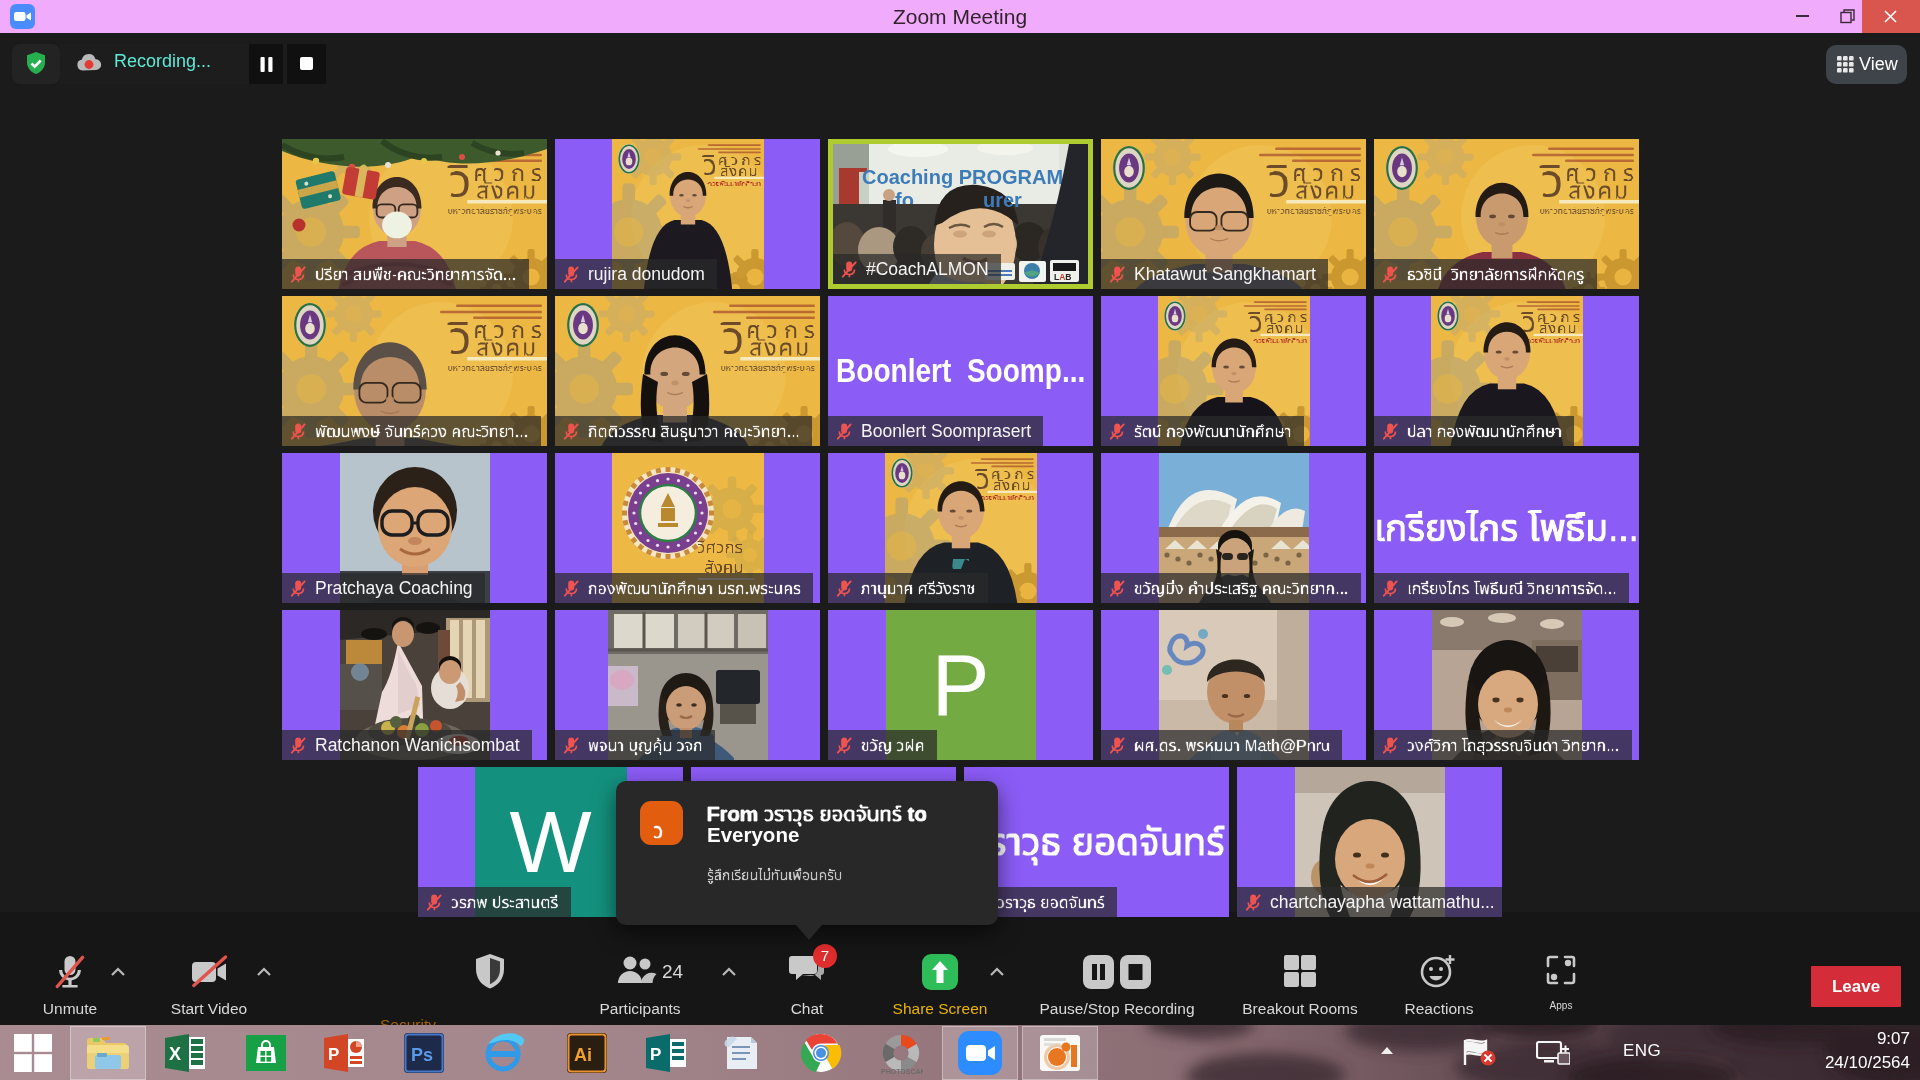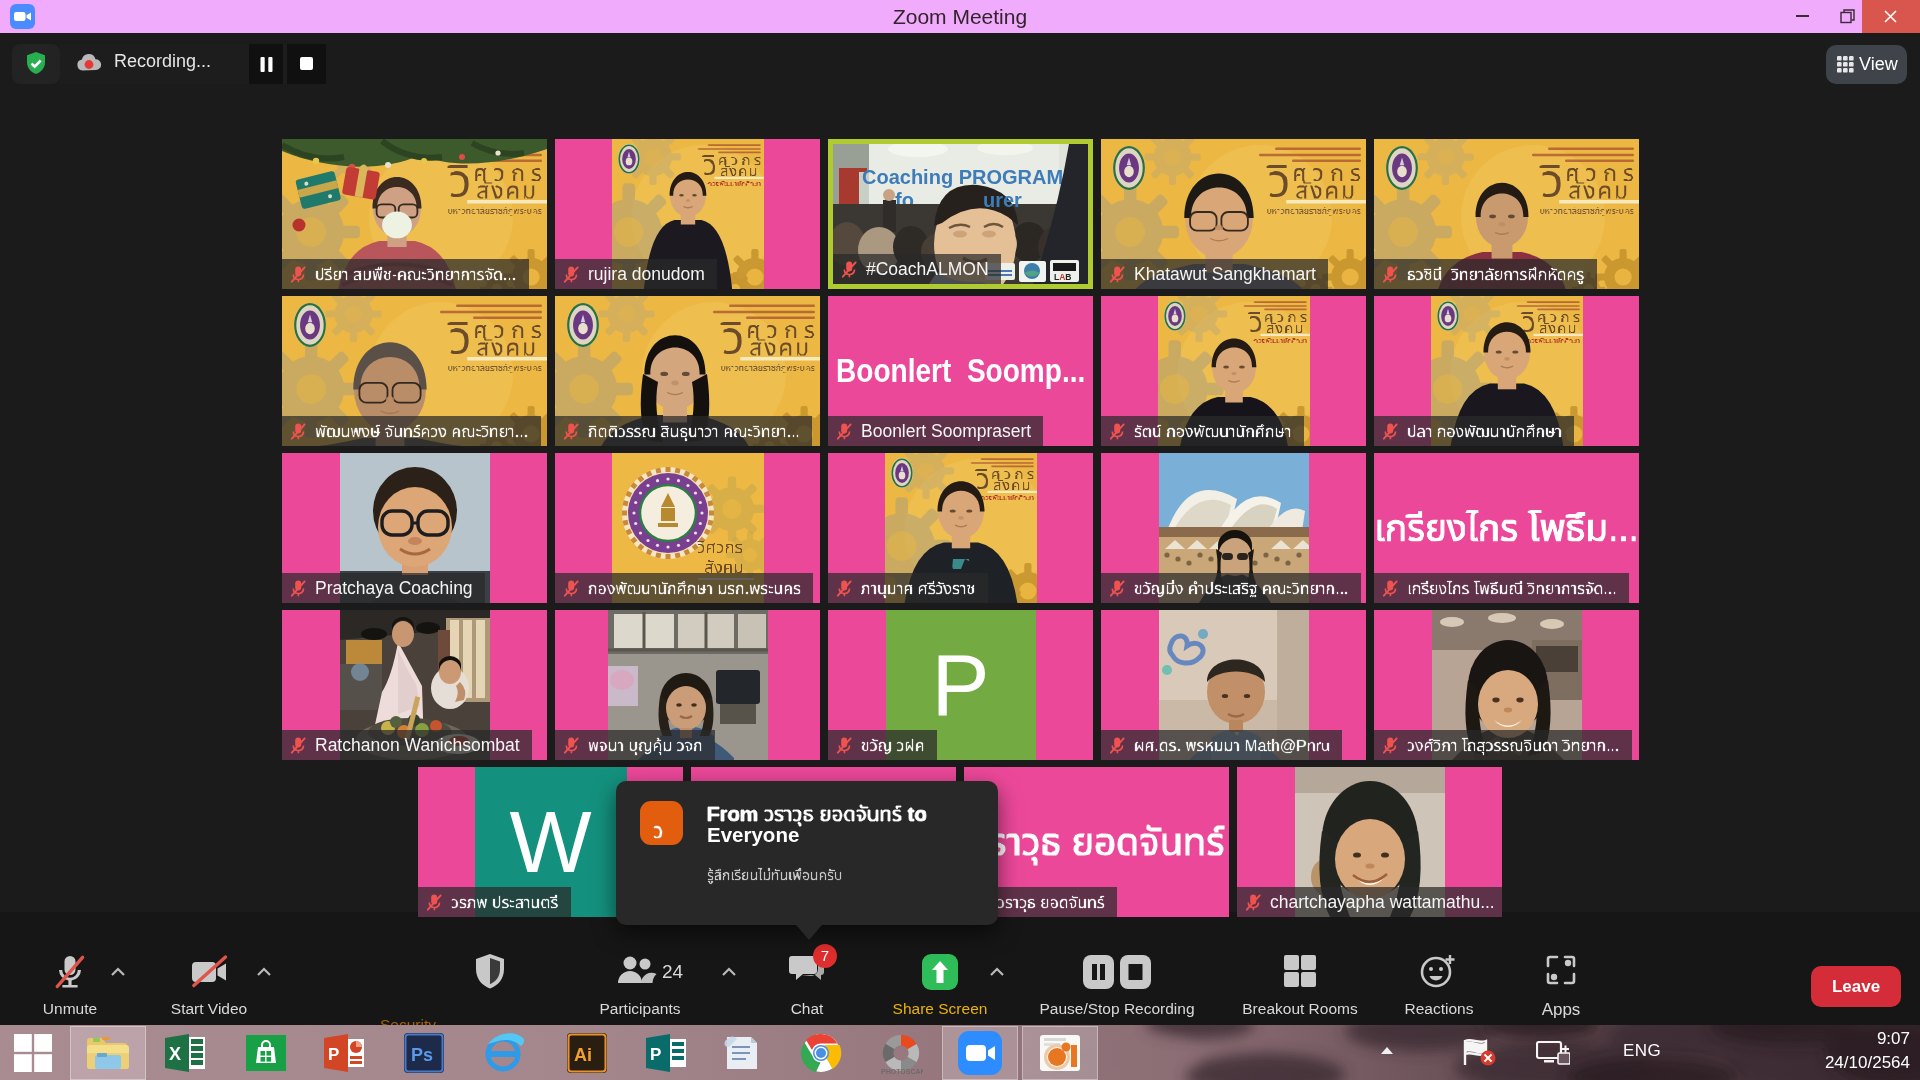--- a/index.html
+++ b/index.html
@@ -1,19 +1,19 @@
 <!DOCTYPE html>
 <html><head><meta charset="utf-8"><style>
 *{margin:0;padding:0;box-sizing:border-box}
 html,body{width:1920px;height:1080px;overflow:hidden;background:#171717;font-family:"Liberation Sans",sans-serif}
 .abs{position:absolute}
 #titlebar{position:absolute;left:0;top:0;width:1920px;height:33px;background:#f0abfc}
 #title{position:absolute;left:0;top:0;width:100%;text-align:center;line-height:33px;font-size:21px;color:#33232c}
 #stage{position:absolute;left:0;top:33px;width:1920px;height:992px;background:#171717}
-.tile{position:absolute;background:#ec4899;overflow:hidden}
+.tile{position:absolute;background:#8b5cf6;overflow:hidden}
 .plate{position:absolute;left:0;bottom:0;height:30px;background:rgba(42,42,42,.72);display:flex;align-items:center;padding:0 12px 0 7px;max-width:100%;white-space:nowrap;overflow:hidden}
 .plate svg{flex:0 0 auto}
 .nm{color:#f5f5f5;font-size:17.5px;margin-left:7px}
 .nmsvg{margin-left:7px;display:flex;align-items:center}
 .nmsvg svg{display:block}
 .bigtxt{position:absolute;left:0;top:0;width:100%;height:100%;display:flex;align-items:center;justify-content:center}
 .cimg{position:absolute;top:0;bottom:0;left:50%;transform:translateX(-50%)}
 #taskbar{position:absolute;left:0;top:1025px;width:1920px;height:55px;overflow:hidden}
 .tico{position:absolute;top:0;height:55px;display:flex;align-items:center;justify-content:center}
 </style></head><body>
@@ -44,21 +44,21 @@
     <svg class="abs" style="left:12px;top:11px" width="48" height="40" viewBox="0 0 48 40">
       <rect width="48" height="40" rx="8" fill="#232323"></rect>
       <path d="M24 8 l9 3.2 v7.3 c0 5.5 -3.8 9.6 -9 11.5 c-5.2 -1.9 -9 -6 -9 -11.5 v-7.3 z" fill="#27ae4e"></path>
       <path d="M19.5 19.5 l3.2 3.2 l6-6.2" stroke="#fff" stroke-width="2.6" fill="none"></path>
     </svg>
     <div class="abs" style="left:60px;top:11px;width:266px;height:40px;background:#1d1d1d"></div>
     <svg class="abs" style="left:76px;top:19px" width="26" height="24" viewBox="0 0 26 24">
       <path d="M6.5 18.5 a5.5 5.5 0 0 1 -0.6-10.9 a7 7 0 0 1 13.6-0.4 a5.3 5.3 0 0 1 0.4 10.9 z" fill="#b9b9b9"></path>
       <circle cx="13" cy="12.5" r="4.4" fill="#e53935"></circle>
     </svg>
-    <div class="abs" style="left:114px;top:18px;color:#e5e5e5;font-size:18px">Recording...</div>
+    <div class="abs" style="left:114px;top:18px;color:#5eead4;font-size:18px">Recording...</div>
     <div class="abs" style="left:249px;top:11px;width:34px;height:40px;background:#101010"></div>
     <svg class="abs" style="left:260px;top:24px" width="13" height="15" viewBox="0 0 13 15">
       <g fill="#fff">
         <rect x="0.5" width="4.2" height="15" rx="1"></rect>
         <rect x="8.3" width="4.2" height="15" rx="1"></rect>
       </g>
     </svg>
     <div class="abs" style="left:287px;top:11px;width:39px;height:40px;background:#101010"></div>
     <div class="abs" style="left:300px;top:24px;width:13px;height:13px;background:#fff;border-radius:2px"></div>
     <div class="abs" style="left:1826px;top:12px;width:81px;height:39px;background:#3f434a;border-radius:10px"></div>
@@ -1582,32 +1582,32 @@
         </g>
       </svg></div>
     <div class="abs" style="left:1329px;top:967px;width:220px;text-align:center;color:#d9d9d9;font-size:15.5px;white-space:nowrap">Reactions</div>
     <div class="abs" style="left:1420px;top:920px"><svg width="38" height="36" viewBox="0 0 38 36">
         <circle cx="16" cy="19" r="14" fill="none" stroke="#c9c9c9" stroke-width="2.6"></circle>
         <circle cx="11" cy="16" r="2" fill="#c9c9c9"></circle>
         <circle cx="21" cy="16" r="2" fill="#c9c9c9"></circle>
         <path d="M9.5 23 a7 7 0 0 0 13 0z" fill="#c9c9c9"></path>
         <path d="M30 2 v9 M25.5 6.5 h9" stroke="#c9c9c9" stroke-width="2.4"></path>
       </svg></div>
-    <div class="abs" style="left:1451px;top:967px;width:220px;text-align:center;color:#d9d9d9;font-size:17px;white-space:nowrap">Apps</div>
+    <div class="abs" style="left:1451px;top:967px;width:220px;text-align:center;color:#d9d9d9;font-size:10px;white-space:nowrap">Apps</div>
     <div class="abs" style="left:1544px;top:920px"><svg width="34" height="34" viewBox="0 0 34 34">
         <g fill="none" stroke="#c9c9c9" stroke-width="2.6" stroke-linecap="round">
           <path d="M13 4 H6 a2 2 0 0 0 -2 2 v7"></path>
           <path d="M4 21 v7 a2 2 0 0 0 2 2 h7"></path>
           <path d="M21 30 h7 a2 2 0 0 0 2 -2 v-7"></path>
           <path d="M30 13 V6 a2 2 0 0 0 -2 -2 h-7"></path>
         </g>
         <circle cx="24" cy="10" r="3.2" fill="#c9c9c9"></circle>
         <circle cx="10" cy="24" r="3.2" fill="#c9c9c9"></circle>
       </svg></div>
-    <div class="abs" style="left:1811px;top:933px;width:90px;height:41px;background:#d42d39;border-radius:10px;color:#fff;font-size:17px;font-weight:bold;text-align:center;line-height:41px">Leave</div>
+    <div class="abs" style="left:1811px;top:933px;width:90px;height:41px;background:#d42d39;border-radius:1px;color:#fff;font-size:17px;font-weight:bold;text-align:center;line-height:41px">Leave</div>
   </div>
 <div id="taskbar">
     <svg class="abs" style="left:0;top:0" width="1920" height="55" viewBox="0 0 1920 55" preserveAspectRatio="none">
 <defs>
         <linearGradient id="tb" x1="0" y1="0" x2="1" y2="0">
 <stop offset="0" stop-color="#a98b92"></stop>
           <stop offset="0.30" stop-color="#a4868d"></stop>
           <stop offset="0.50" stop-color="#95767d"></stop>
           <stop offset="0.63" stop-color="#8a6c73"></stop>
           <stop offset="0.74" stop-color="#6e545b"></stop>

